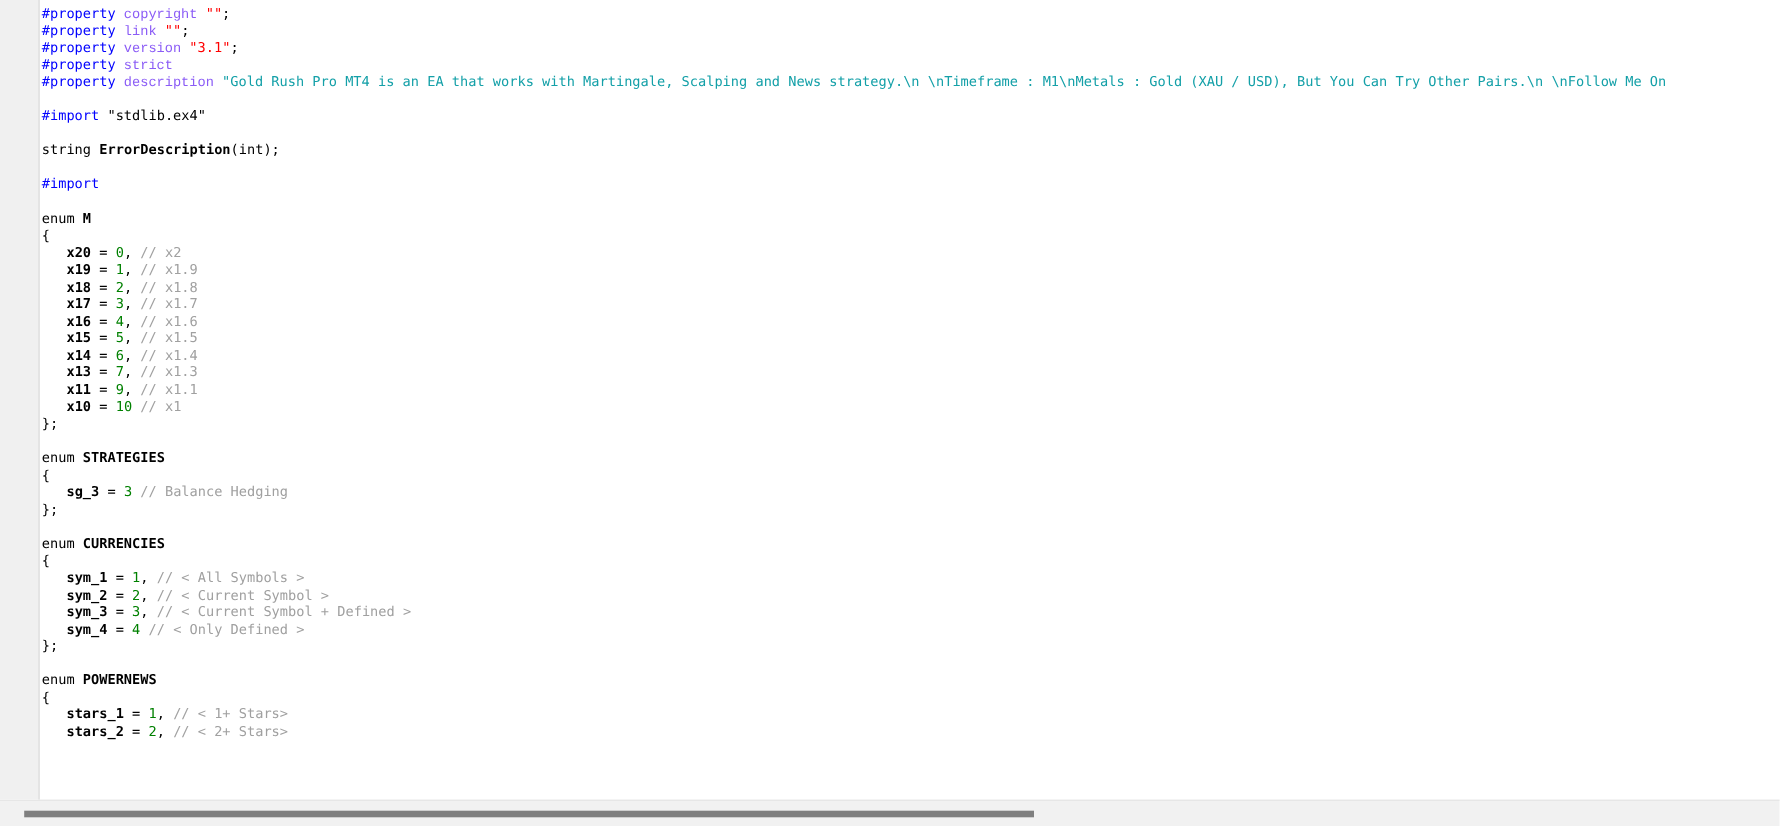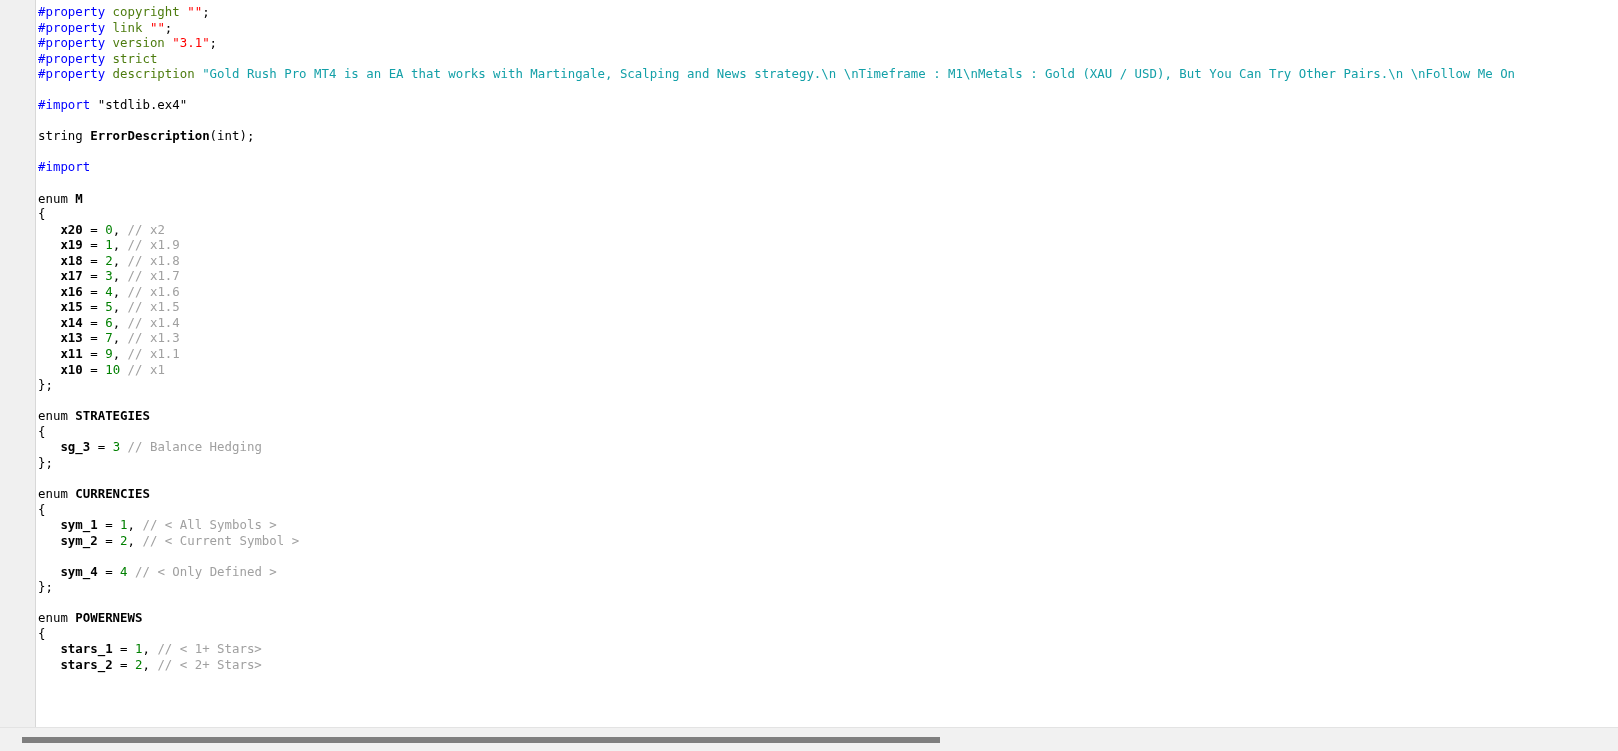--- a/index.html
+++ b/index.html
@@ -80,21 +80,21 @@
     top: 0;
     line-height: 15.55px;
     font-size: 12.4px;
     white-space: pre;
     color: #000000;
   }
 
   
   .kw    { color: #000000; }
   .prep  { color: #0000ff; }
-  .prop  { color: #4d7c0f; }
+  .prop  { color: #8b5cf6; font-family: Liberation Mono, monospace; }
   .str   { color: #ff0000; }
   .strq  { color: #14a0a8; }
   .strd  { color: #000000; }
   .num   { color: #008000; }
   .cmt   { color: #a0a0a0; }
   .id    { color: #000000; font-weight: bold; }
   .pun   { color: #000000; }
 
   
   #hscroll {
@@ -160,21 +160,21 @@
         <div class="line"><span class="ln">27</span><span class="code"></span></div>
         <div class="line"><span class="ln">28</span><span class="code"><span class="kw">enum</span><span class="pun"> </span><span class="id">STRATEGIES</span></span></div>
         <div class="line"><span class="ln">29</span><span class="code"><span class="pun">{</span></span></div>
         <div class="line"><span class="ln">32</span><span class="code"><span class="pun">   </span><span class="id">sg_3</span><span class="pun"> = </span><span class="num">3</span><span class="pun"> </span><span class="cmt">// Balance Hedging</span></span></div>
         <div class="line"><span class="ln">33</span><span class="code"><span class="pun">};</span></span></div>
         <div class="line"><span class="ln">34</span><span class="code"></span></div>
         <div class="line"><span class="ln">35</span><span class="code"><span class="kw">enum</span><span class="pun"> </span><span class="id">CURRENCIES</span></span></div>
         <div class="line"><span class="ln">36</span><span class="code"><span class="pun">{</span></span></div>
         <div class="line"><span class="ln">37</span><span class="code"><span class="pun">   </span><span class="id">sym_1</span><span class="pun"> = </span><span class="num">1</span><span class="pun">, </span><span class="cmt">// &lt; All Symbols &gt;</span></span></div>
         <div class="line"><span class="ln">38</span><span class="code"><span class="pun">   </span><span class="id">sym_2</span><span class="pun"> = </span><span class="num">2</span><span class="pun">, </span><span class="cmt">// &lt; Current Symbol &gt;</span></span></div>
-        <div class="line"><span class="ln">39</span></div>
+        <div class="line"><span class="ln">39</span><span class="code"><span class="pun">   </span><span class="id">sym_3</span><span class="pun"> = </span><span class="num">3</span><span class="pun">, </span><span class="cmt">// &lt; Current Symbol + Defined &gt;</span></span></div>
         <div class="line"><span class="ln">40</span><span class="code"><span class="pun">   </span><span class="id">sym_4</span><span class="pun"> = </span><span class="num">4</span><span class="pun"> </span><span class="cmt">// &lt; Only Defined &gt;</span></span></div>
         <div class="line"><span class="ln">41</span><span class="code"><span class="pun">};</span></span></div>
         <div class="line"><span class="ln">42</span><span class="code"></span></div>
         <div class="line"><span class="ln">43</span><span class="code"><span class="kw">enum</span><span class="pun"> </span><span class="id">POWERNEWS</span></span></div>
         <div class="line"><span class="ln">44</span><span class="code"><span class="pun">{</span></span></div>
         <div class="line"><span class="ln">45</span><span class="code"><span class="pun">   </span><span class="id">stars_1</span><span class="pun"> = </span><span class="num">1</span><span class="pun">, </span><span class="cmt">// &lt; 1+ Stars&gt;</span></span></div>
         <div class="line"><span class="ln">46</span><span class="code"><span class="pun">   </span><span class="id">stars_2</span><span class="pun"> = </span><span class="num">2</span><span class="pun">, </span><span class="cmt">// &lt; 2+ Stars&gt;</span></span></div>
       </div>
   </div>
 

